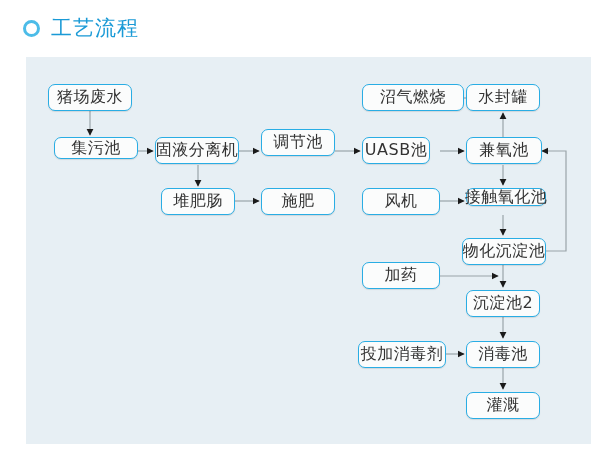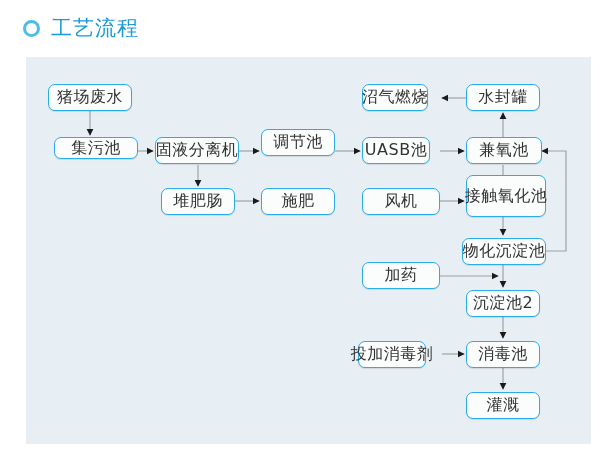--- a/index.html
+++ b/index.html
@@ -146,31 +146,31 @@
   <div class="node" style="left:336px; top:80px;  width:68px; height:27px;">UASB池</div>
 
   <div class="node" style="left:440px; top:80px;  width:76px; height:27px;">兼氧池</div>
 
   <div class="node" style="left:135px; top:131px; width:74px; height:27px;">堆肥肠</div>
 
   <div class="node" style="left:235px; top:131px; width:74px; height:27px;">施肥</div>
 
   <div class="node" style="left:336px; top:131px; width:78px; height:27px;">风机</div>
 
-  <div class="node" style="left:440px; top:118px; width:80px; height:42px;">接触氧化池</div>
+  <div class="node" style="left:440px; top:131px; width:80px; height:18px;">接触氧化池</div>
 
-  <div class="node" style="left:336px; top:27px;  width:66px; height:27px;">沼气燃烧</div>
+  <div class="node" style="left:336px; top:27px;  width:102px; height:27px;">沼气燃烧</div>
 
   <div class="node" style="left:440px; top:27px;  width:74px; height:27px;">水封罐</div>
 
   <div class="node" style="left:436px; top:181px; width:84px; height:27px;">物化沉淀池</div>
 
   <div class="node" style="left:336px; top:205px; width:78px; height:27px;">加药</div>
 
   <div class="node" style="left:440px; top:233px; width:74px; height:27px;">沉淀池2</div>
 
-  <div class="node" style="left:332px; top:284px; width:68px; height:27px;">投加消毒剂</div>
+  <div class="node" style="left:332px; top:284px; width:88px; height:27px;">投加消毒剂</div>
 
   <div class="node" style="left:440px; top:284px; width:74px; height:27px;">消毒池</div>
 
   <div class="node" style="left:440px; top:335px; width:74px; height:27px;">灌溉</div>
 
 </div>
 
 </body></html>

